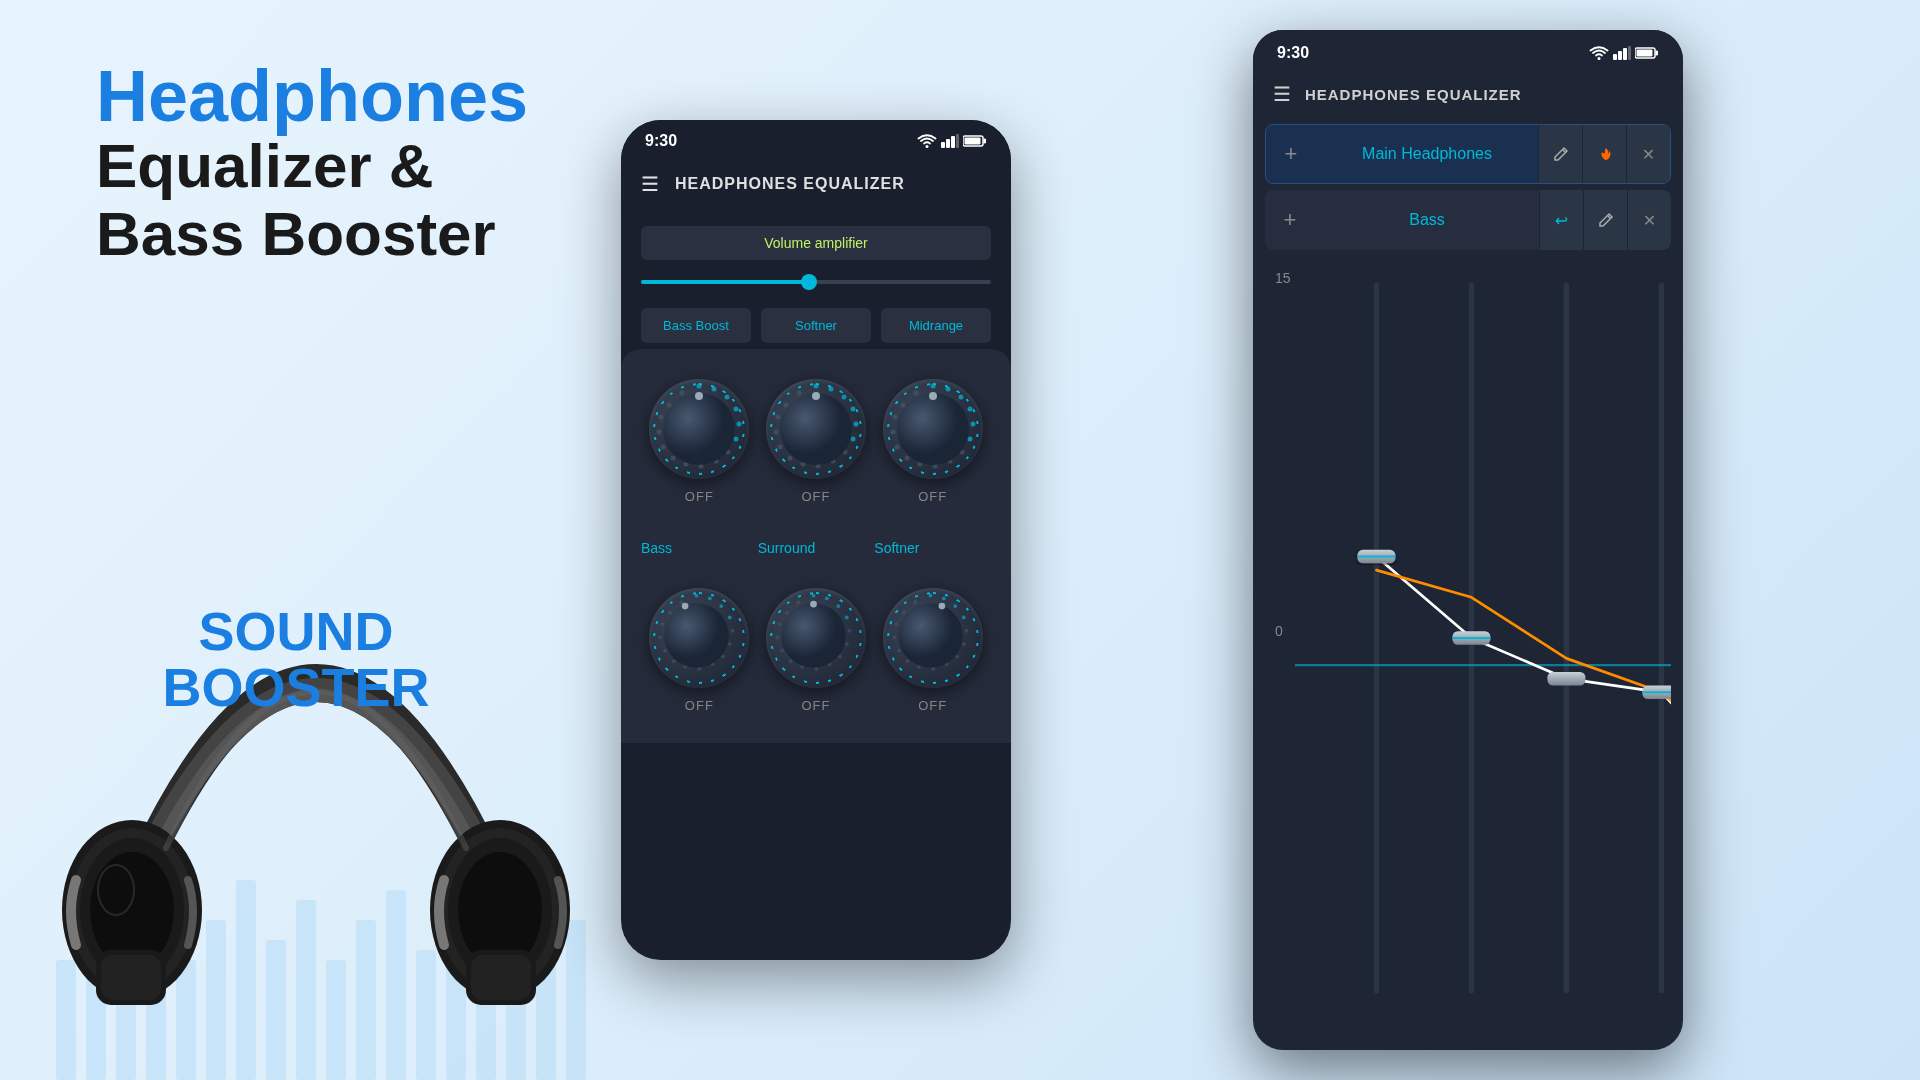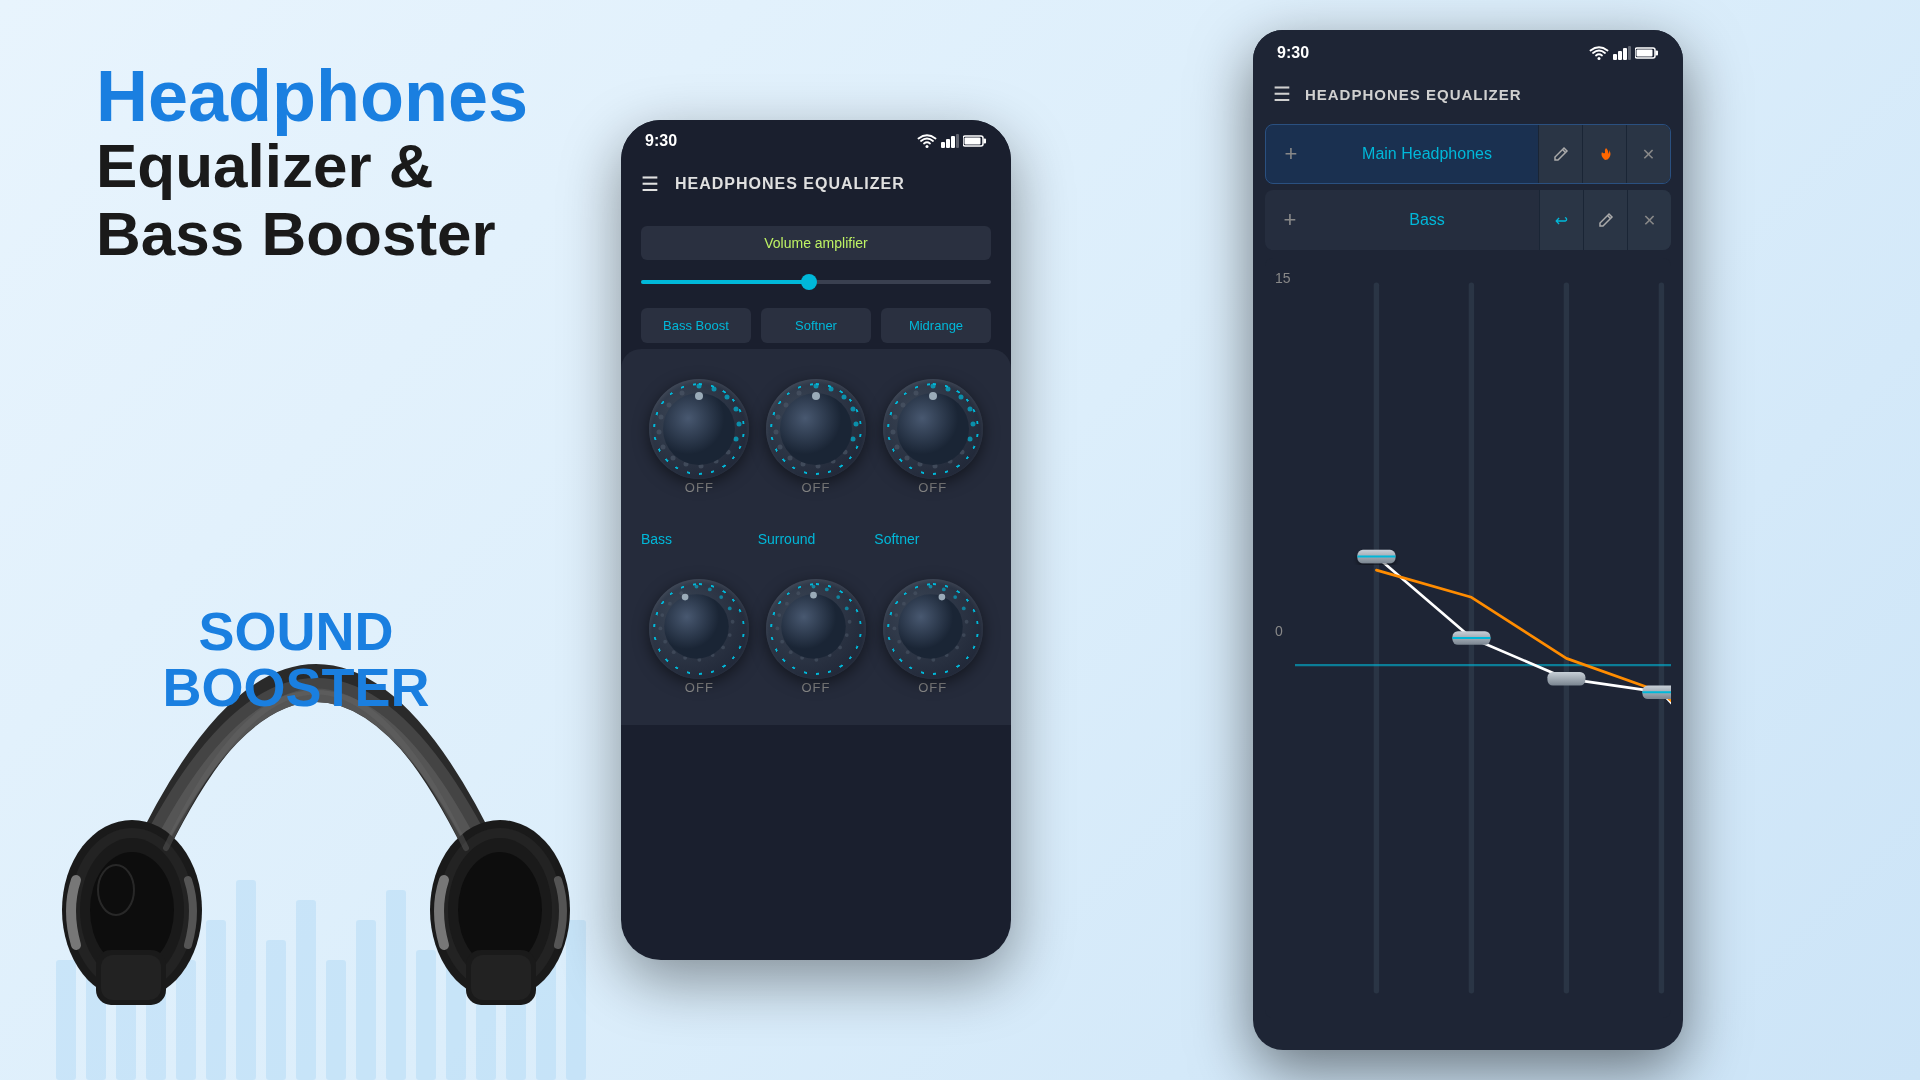--- a/index.html
+++ b/index.html
@@ -177,21 +177,21 @@
       border-radius: 20px 20px 0 0;
       margin-top: -10px;
       position: relative;
       z-index: 2;
     }
 
     .knob-wrapper {
       display: flex;
       flex-direction: column;
       align-items: center;
-      gap: 1px;
+      gap: 10px;
     }
 
     .knob {
       width: 100px;
       height: 100px;
       border-radius: 50%;
       background: radial-gradient(circle at 35% 35%, #3a4555, #1a2030);
       position: relative;
       box-shadow: 0 4px 15px rgba(0,0,0,0.5), inset 0 2px 4px rgba(255,255,255,0.1);
     }

